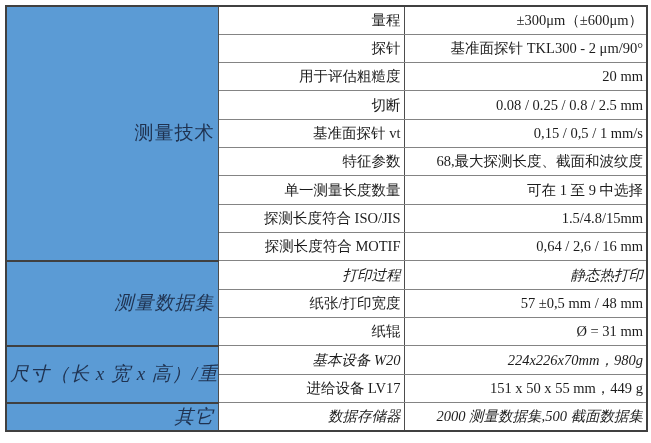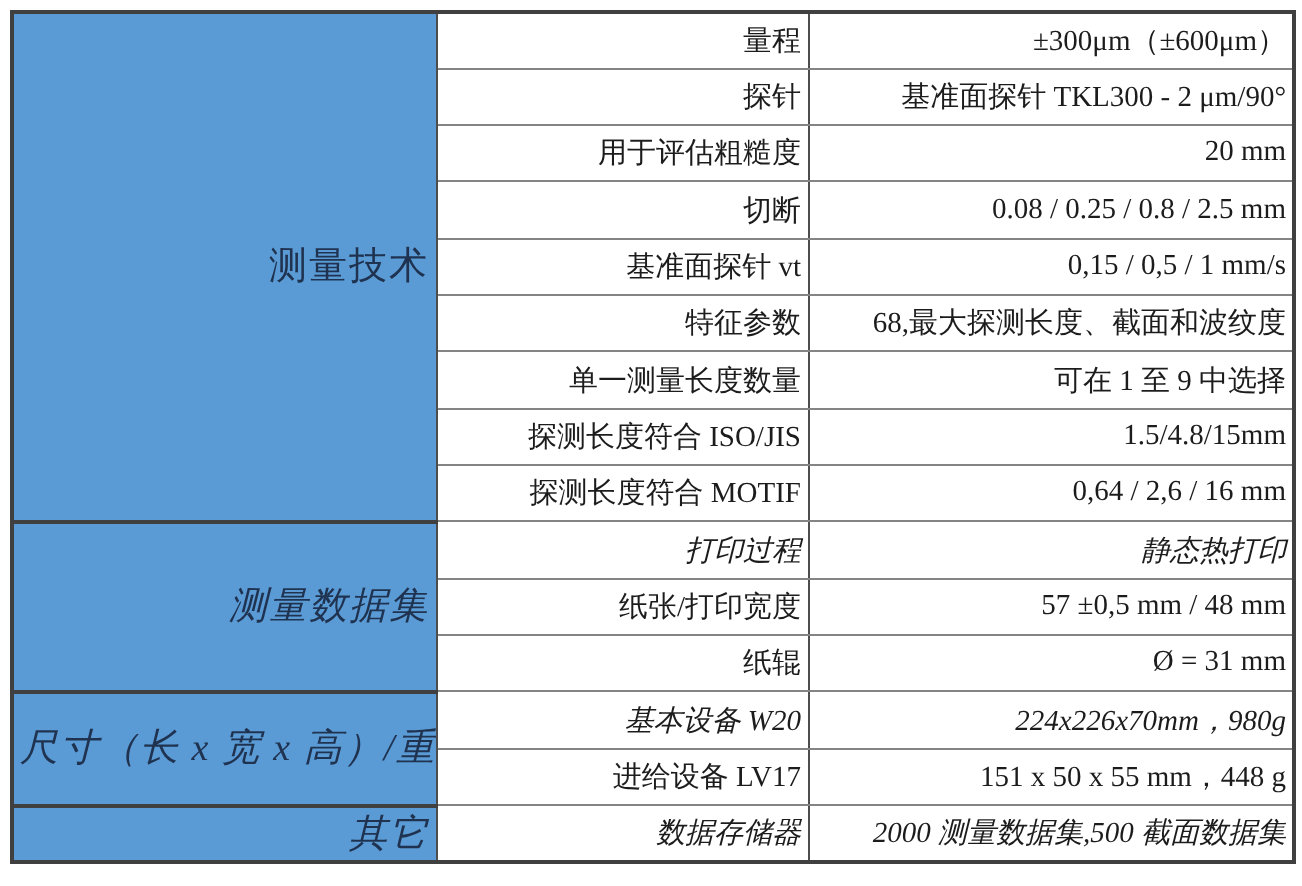--- a/index.html
+++ b/index.html
@@ -106,21 +106,21 @@
       <td>Ø = 31 mm</td>
     </tr>
 
     <tr class="section-start">
       <td class="cat" rowspan="2">尺寸（长 x 宽 x 高）/重量</td>
       <td>基本设备  W20</td>
       <td>224x226x70mm，980g</td>
     </tr>
     <tr>
       <td>进给设备  LV17</td>
-      <td>151 x 50 x 55 mm，448 g</td>
+      <td>151 x 50 x 55 mm，449 g</td>
     </tr>
 
     <tr class="section-start">
       <td class="cat">其它</td>
       <td>数据存储器</td>
       <td>2000 测量数据集,500 截面数据集</td>
     </tr>
   </tbody>
 </table>
 

